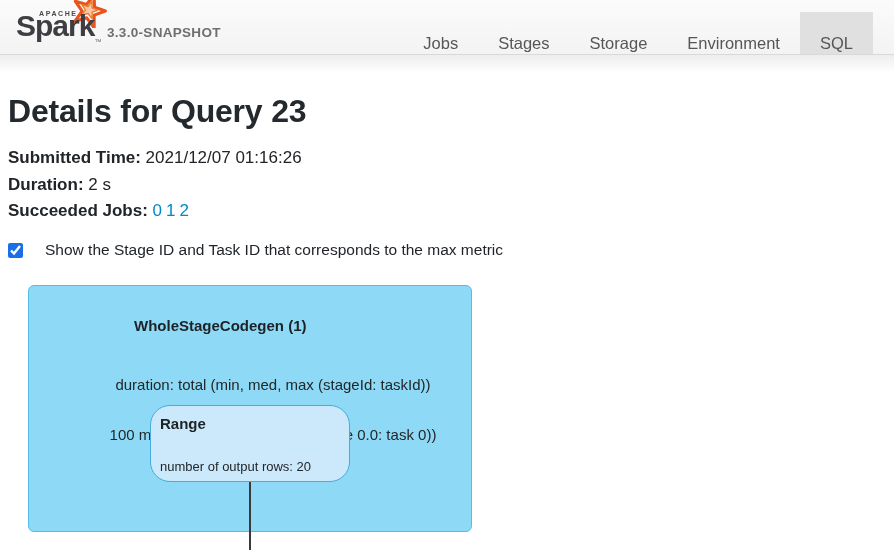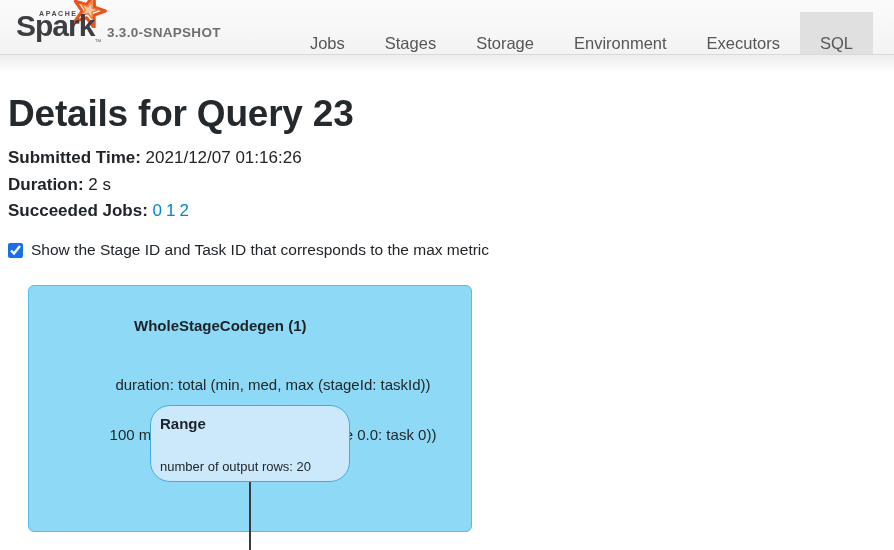--- a/index.html
+++ b/index.html
@@ -56,33 +56,33 @@
     display: flex; align-items: center;
     padding: 0 20px;
     font-size: 16.5px; color: #565656;
     text-decoration: none; cursor: pointer;
   }
   .tab.active { background: #e0e0e0; }
 
   
   .page-title {
     position: absolute; left: 8px; top: 93px;
-    font-size: 37px; font-weight: 700; color: #24292e; letter-spacing: -0.2px;
+    font-size: 32px; font-weight: 700; color: #24292e; letter-spacing: -0.2px;
   }
   .meta {
     position: absolute; left: 8px; top: 145px;
     font-size: 17px; line-height: 26.5px; color: #212529;
   }
   .meta strong { font-weight: 700; }
   .meta a {
     color: #0088cc; text-decoration: none; margin-right: 4px; cursor: pointer;
   }
   .check-row {
     position: absolute; left: 8px; top: 241px;
-    display: flex; align-items: center; gap: 8px;
+    display: flex; align-items: center; gap: 22px;
     font-size: 15.5px; color: #212529;
   }
   .check-row input {
     width: 15px; height: 15px;
     accent-color: #1a6ee8; cursor: pointer;
   }
 
   
   .cluster {
     position: absolute; left: 28px; top: 285px;
@@ -136,21 +136,20 @@
       </svg>
       <div class="apache">APACHE</div>
       <div class="wordmark"><span>Spark</span><span class="tm">™</span></div>
     </div>
     <div class="version">3.3.0-SNAPSHOT</div>
     <nav class="tabs">
       <a class="tab">Jobs</a>
       <a class="tab">Stages</a>
       <a class="tab">Storage</a>
       <a class="tab">Environment</a>
-      <a class="tab">Executors</a>
       <a class="tab active">SQL</a>
     </nav>
   </div>
   <div class="nav-shadow"></div>
 
   <h1 class="page-title">Details for Query 23</h1>
 
   <div class="meta">
     <div>
       <strong>Submitted Time:</strong>

